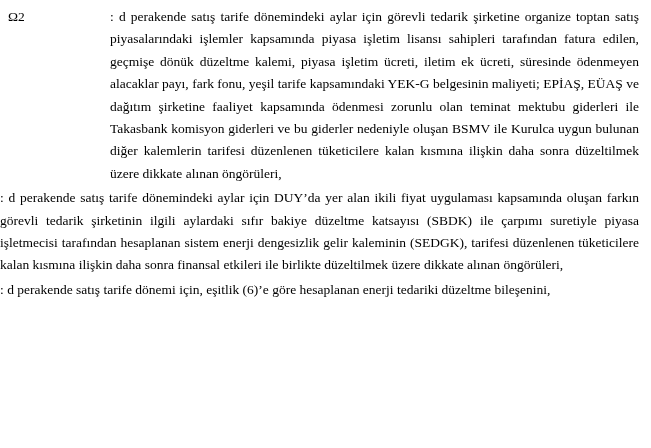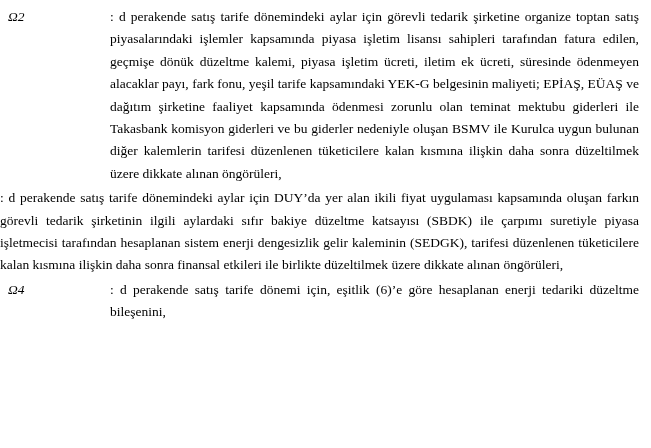--- a/index.html
+++ b/index.html
@@ -28,21 +28,20 @@
     display: flex;
     align-items: flex-start;
     margin-bottom: 2px;
   }
   .term {
     width: 110px;
     flex: 0 0 110px;
     padding-left: 8px;
     box-sizing: border-box;
     font-family: "Liberation Serif", serif;
-    font-style: italic;
     font-size: 13.5px;
     line-height: 22.4px;
   }
   .desc {
     flex: 1 1 auto;
     padding-right: 12px;
     box-sizing: border-box;
     font-size: 13.5px;
     line-height: 22.4px;
     text-align: justify;
@@ -66,20 +65,19 @@
       </div>
     </div>
 
     <div class="def-row">
       <div class="desc">
         <p>: d perakende satış tarife dönemindeki aylar için DUY’da yer alan ikili fiyat uygulaması kapsamında oluşan farkın görevli tedarik şirketinin ilgili aylardaki sıfır bakiye düzeltme katsayısı (SBDK) ile çarpımı suretiyle piyasa işletmecisi tarafından hesaplanan sistem enerji dengesizlik gelir kaleminin (SEDGK), tarifesi düzenlenen tüketicilere kalan kısmına ilişkin daha sonra finansal etkileri ile birlikte düzeltilmek üzere dikkate alınan öngörüleri,</p>
       </div>
     </div>
 
     <div class="def-row">
-      <div class="term">Ω4</div>
       <div class="desc">
         <p>: d perakende satış tarife dönemi için, eşitlik (6)’e göre hesaplanan enerji tedariki düzeltme bileşenini,</p>
       </div>
     </div>
 
   </div>
 </div>
 
 </body></html>

